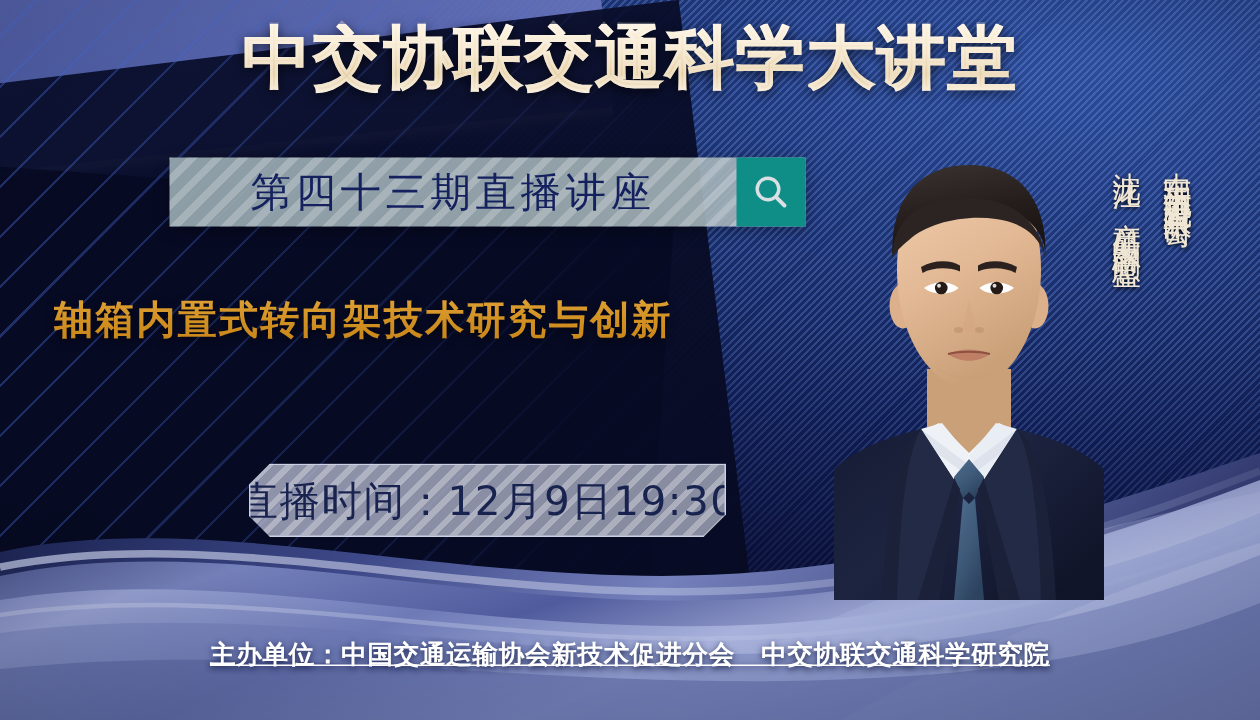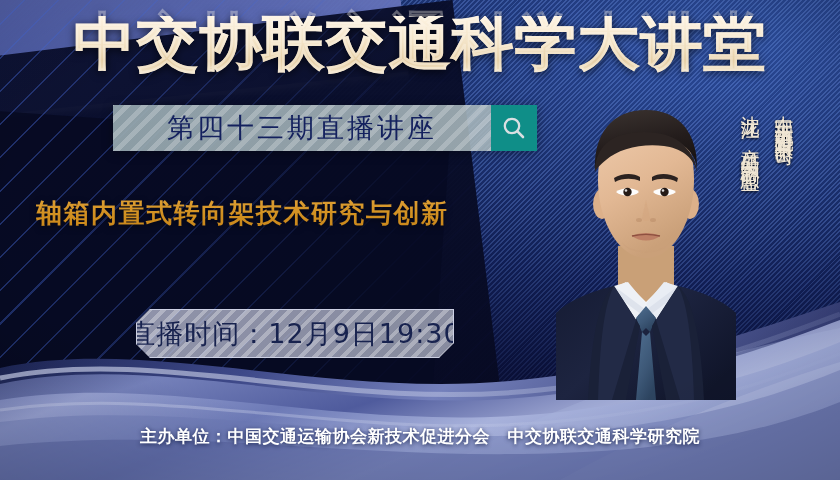--- a/index.html
+++ b/index.html
@@ -66,22 +66,22 @@
   .silk svg{position:absolute;left:0;bottom:0;width:840px;height:230px;display:block;}
 
   .vignette{
     position:absolute;inset:0;pointer-events:none;
     background:radial-gradient(120% 110% at 50% 45%, rgba(0,0,0,0) 40%, rgba(0,0,0,.38) 100%);
   }
 
   
   .main-title{
     position:absolute;left:0;right:0;top:16px;text-align:center;
-    font-size:62px;line-height:1;font-weight:700;letter-spacing:1px;
-    font-family:Liberation Mono, monospace;
+    font-size:46px;line-height:1;font-weight:700;letter-spacing:1px;
+    font-family:Liberation Serif, serif;
     background:linear-gradient(180deg,#fdf3e2 0%,#f3e3c6 42%,#e6cfa6 72%,#f6ead4 100%);
     -webkit-background-clip:text;background-clip:text;color:transparent;
     -webkit-text-stroke:0.6px rgba(255,250,240,.35);
     filter:drop-shadow(0 2px 4px rgba(0,0,0,.65));
     white-space:nowrap;
   }
 
   
   .sub-bar{
     position:absolute;left:113px;top:105px;width:424px;height:46px;
@@ -114,21 +114,21 @@
     font-family:"DejaVu Sans","Liberation Sans",sans-serif;
     color:#d79425;
     background:linear-gradient(180deg,#e0a238 0%,#d08f20 55%,#c8851a 100%);
     -webkit-background-clip:text;background-clip:text;color:transparent;
     filter:drop-shadow(0 2px 3px rgba(0,0,0,.55));
     white-space:nowrap;
   }
 
   
   .time-pill{
-    position:absolute;left:136px;top:309px;width:316px;height:47px;
+    position:absolute;left:166px;top:309px;width:316px;height:47px;
     background:linear-gradient(105deg,rgba(196,200,222,.72) 0%,rgba(206,210,230,.66) 55%,rgba(214,218,234,.62) 100%);
     border:1px solid rgba(225,230,248,.75);
     clip-path:polygon(14px 0, 100% 0, 100% calc(100% - 15px), calc(100% - 15px) 100%, 14px 100%, 0 calc(100% - 14px), 0 14px);
     box-shadow:0 3px 12px rgba(0,0,0,.35);
     display:flex;align-items:center;justify-content:center;
     overflow:hidden;
   }
   .time-pill .stripe-ov{
     position:absolute;inset:0;pointer-events:none;
     background-image:repeating-linear-gradient(-45deg,
@@ -161,20 +161,21 @@
   }
   .portrait svg{display:block;}
 
   
   .footer{
     position:absolute;left:0;right:0;top:425px;text-align:center;
     font-size:17px;font-weight:700;letter-spacing:.5px;color:#ffffff;
     font-family:"DejaVu Sans","Liberation Sans",sans-serif;
     text-shadow:0 1px 4px rgba(10,20,60,.85);
     white-space:nowrap;
+    text-decoration:underline;
   }
 </style>
 </head>
 <body>
 
 <div id="poster">
 
   <div class="bg-base"></div>
   <div class="bg-stripes"></div>
   <div class="bg-topleft-band"></div>

